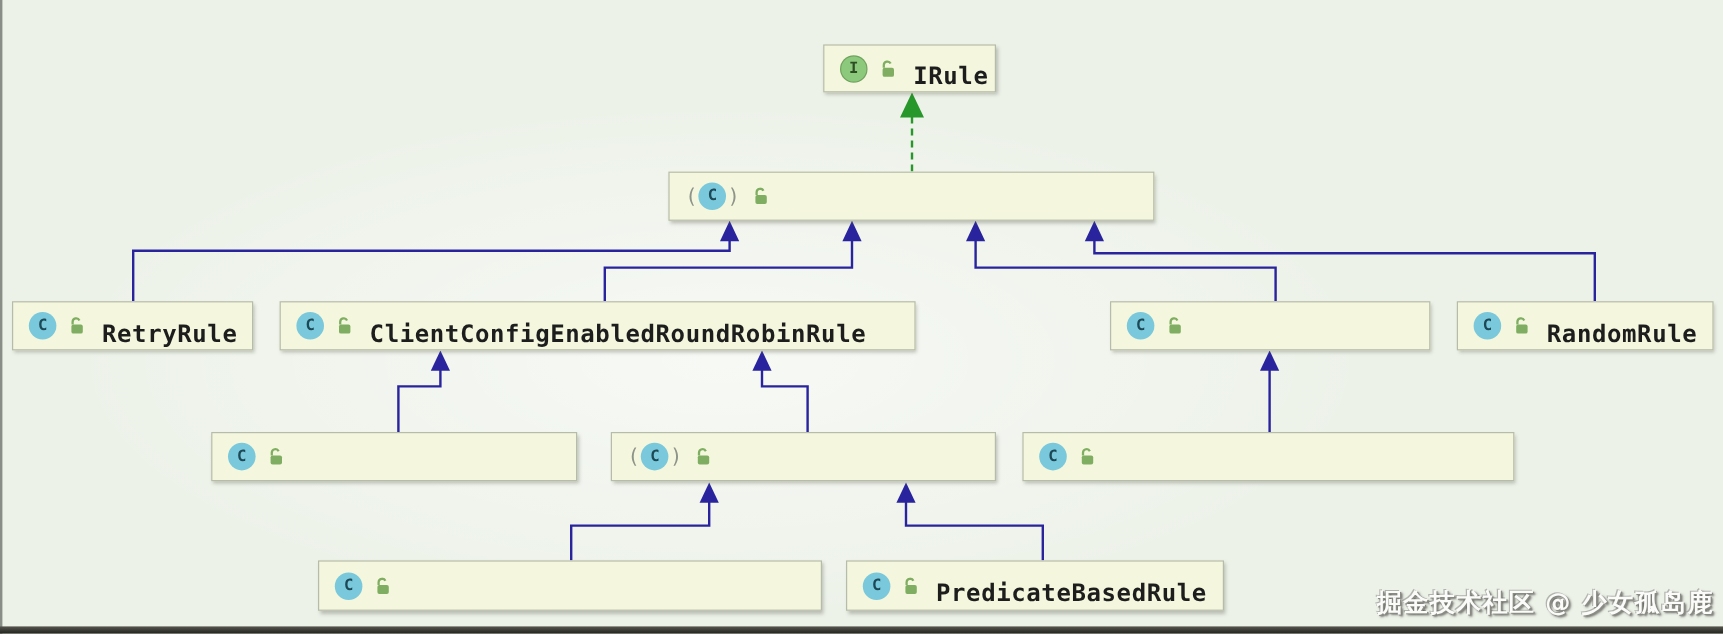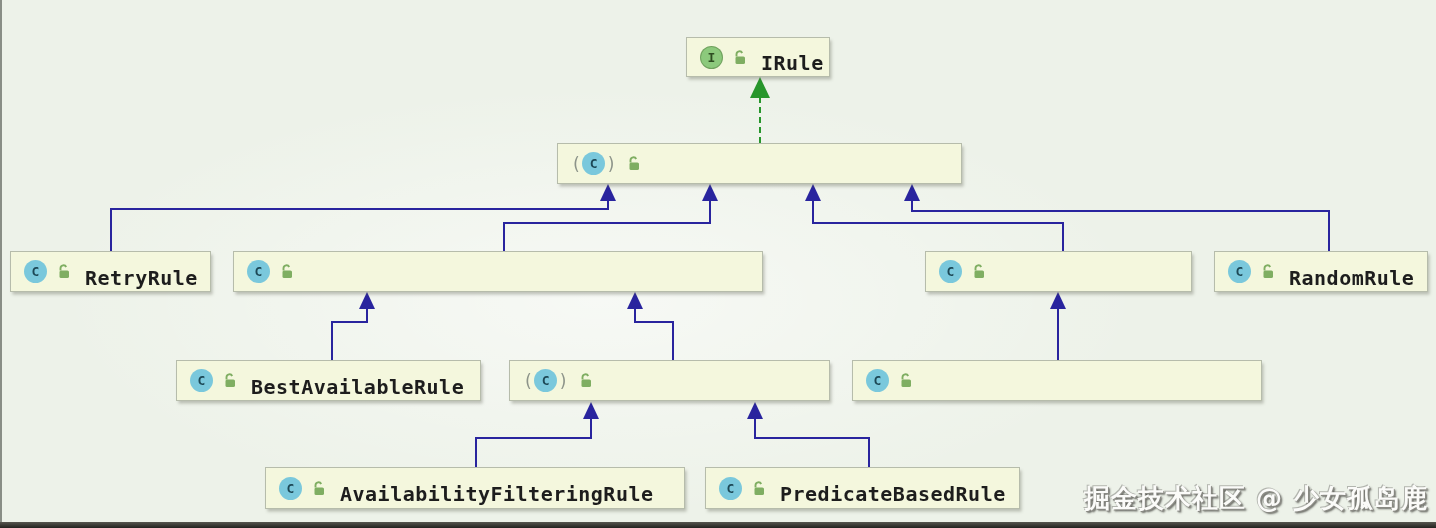--- a/index.html
+++ b/index.html
@@ -86,21 +86,21 @@
   .edge-head   { fill: var(--extends-arrow, #29249e); stroke: none; }
   .edge-impl   { stroke: var(--implements-arrow, #27962b); stroke-width: 2; fill: none; stroke-dasharray: 6 4; }
   .edge-impl-head { fill: var(--implements-arrow, #27962b); stroke: none; }
 
   
   .watermark {
     position: absolute;
     right: 8px;
     bottom: 12px;
     font-family: "DejaVu Sans", "Liberation Sans", sans-serif;
-    font-size: 26px;
+    font-size: 21px;
     font-weight: 700;
     color: #fbfbf9;
     text-shadow:
       1px 1px 0 #8a8a84,
       2px 2px 2px rgba(70,70,65,0.8),
       -1px -1px 0 rgba(120,120,115,0.5);
     letter-spacing: 1px;
   }
 </style>
 </head>
@@ -190,20 +190,21 @@
   </div>
 
   <div class="node" style="left:233px; top:251px; width:530px;">
     <span class="kind-icon cls">C</span>
     <span class="lock">
       <svg width="16" height="15" viewBox="0 0 16 15">
         <path d="M4.5 6.5 V4.2 A3 3 0 0 1 10.2 3" fill="none" stroke="#7fae62" stroke-width="1.9"></path>
         <rect x="3.5" y="6.5" width="9.5" height="7.5" rx="1.6" fill="#7fae62"></rect>
       </svg>
     </span>
+    <span class="label">ClientConfigEnabledRoundRobinRule</span>
   </div>
 
   <div class="node" style="left:925px; top:251px; width:267px;">
     <span class="kind-icon cls">C</span>
     <span class="lock">
       <svg width="16" height="15" viewBox="0 0 16 15">
         <path d="M4.5 6.5 V4.2 A3 3 0 0 1 10.2 3" fill="none" stroke="#7fae62" stroke-width="1.9"></path>
         <rect x="3.5" y="6.5" width="9.5" height="7.5" rx="1.6" fill="#7fae62"></rect>
       </svg>
     </span>
@@ -221,21 +222,20 @@
   </div>
 
   <div class="node" style="left:176px; top:360px; width:305px;">
     <span class="kind-icon cls">C</span>
     <span class="lock">
       <svg width="16" height="15" viewBox="0 0 16 15">
         <path d="M4.5 6.5 V4.2 A3 3 0 0 1 10.2 3" fill="none" stroke="#7fae62" stroke-width="1.9"></path>
         <rect x="3.5" y="6.5" width="9.5" height="7.5" rx="1.6" fill="#7fae62"></rect>
       </svg>
     </span>
-    <span class="label">BestAvailableRule</span>
   </div>
 
   <div class="node" style="left:509px; top:360px; width:321px;">
     <span class="abs-wrap">
       <span class="paren">(</span>
       <span class="kind-icon cls">C</span>
       <span class="paren">)</span>
     </span>
     <span class="lock">
       <svg width="16" height="15" viewBox="0 0 16 15">
@@ -256,21 +256,20 @@
   </div>
 
   <div class="node" style="left:265px; top:467px; width:420px; height:42px;">
     <span class="kind-icon cls">C</span>
     <span class="lock">
       <svg width="16" height="15" viewBox="0 0 16 15">
         <path d="M4.5 6.5 V4.2 A3 3 0 0 1 10.2 3" fill="none" stroke="#7fae62" stroke-width="1.9"></path>
         <rect x="3.5" y="6.5" width="9.5" height="7.5" rx="1.6" fill="#7fae62"></rect>
       </svg>
     </span>
-    <span class="label">AvailabilityFilteringRule</span>
   </div>
 
   <div class="node" style="left:705px; top:467px; width:315px; height:42px;">
     <span class="kind-icon cls">C</span>
     <span class="lock">
       <svg width="16" height="15" viewBox="0 0 16 15">
         <path d="M4.5 6.5 V4.2 A3 3 0 0 1 10.2 3" fill="none" stroke="#7fae62" stroke-width="1.9"></path>
         <rect x="3.5" y="6.5" width="9.5" height="7.5" rx="1.6" fill="#7fae62"></rect>
       </svg>
     </span>

